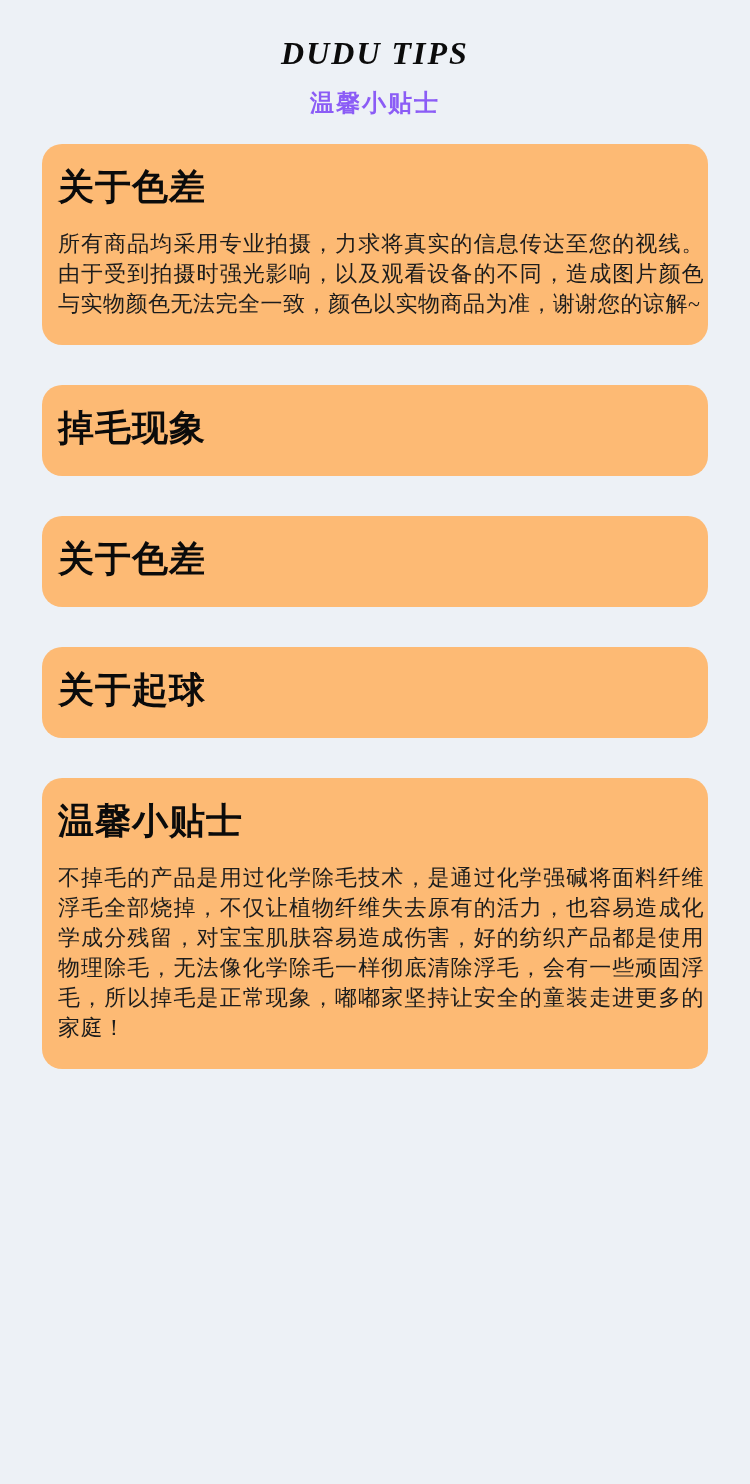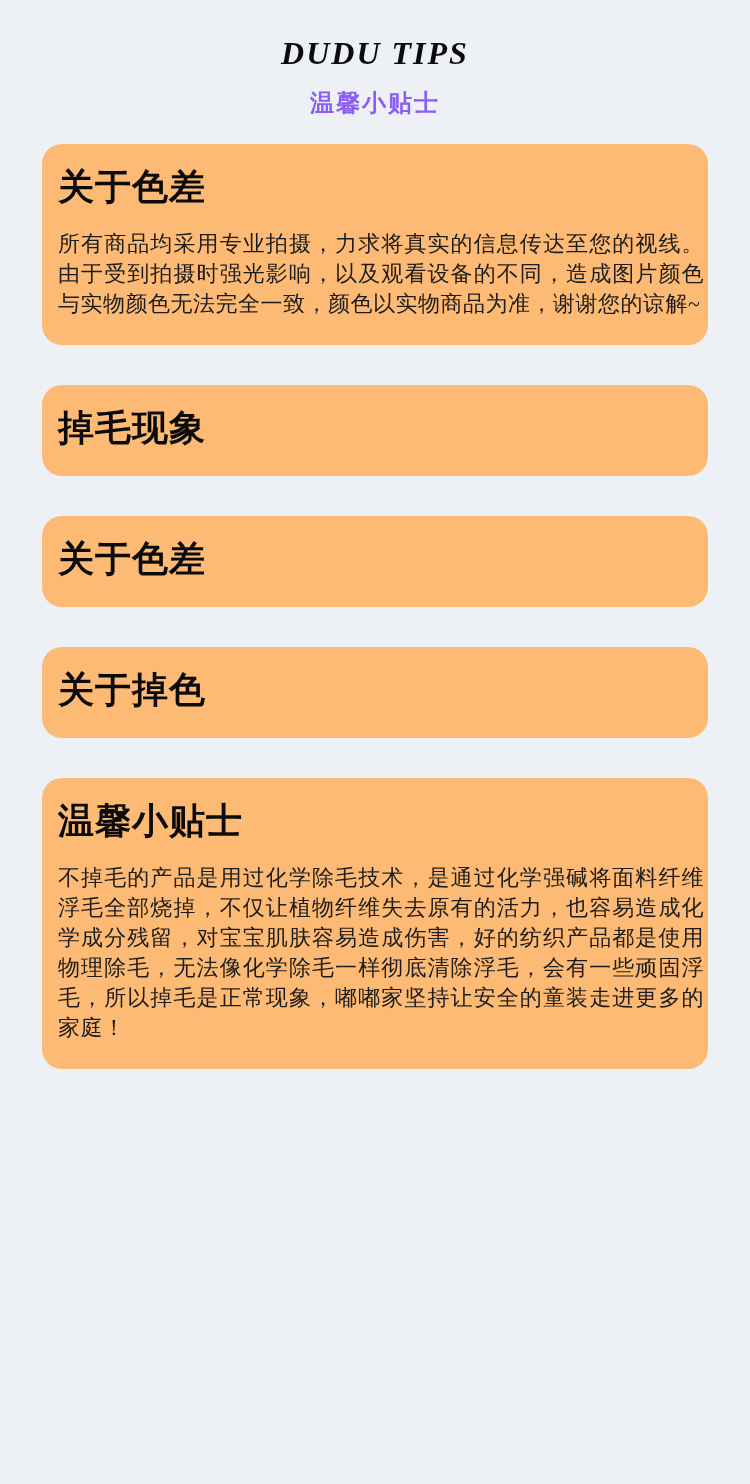--- a/index.html
+++ b/index.html
@@ -75,21 +75,21 @@
 
   <div class="card">
     <div class="card-title">掉毛现象</div>
   </div>
 
   <div class="card">
     <div class="card-title">关于色差</div>
   </div>
 
   <div class="card">
-    <div class="card-title">关于掉色</div>
+    <div class="card-title">关于起球</div>
   </div>
 
   <div class="card">
     <div class="card-title">温馨小贴士</div>
     <div class="card-body">不掉毛的产品是用过化学除毛技术，是通过化学强碱将面料纤维浮毛全部烧掉，不仅让植物纤维失去原有的活力，也容易造成化学成分残留，对宝宝肌肤容易造成伤害，好的纺织产品都是使用物理除毛，无法像化学除毛一样彻底清除浮毛，会有一些顽固浮毛，所以掉毛是正常现象，嘟嘟家坚持让安全的童装走进更多的家庭！</div>
   </div>
 
 </div>
 
 </body></html>

